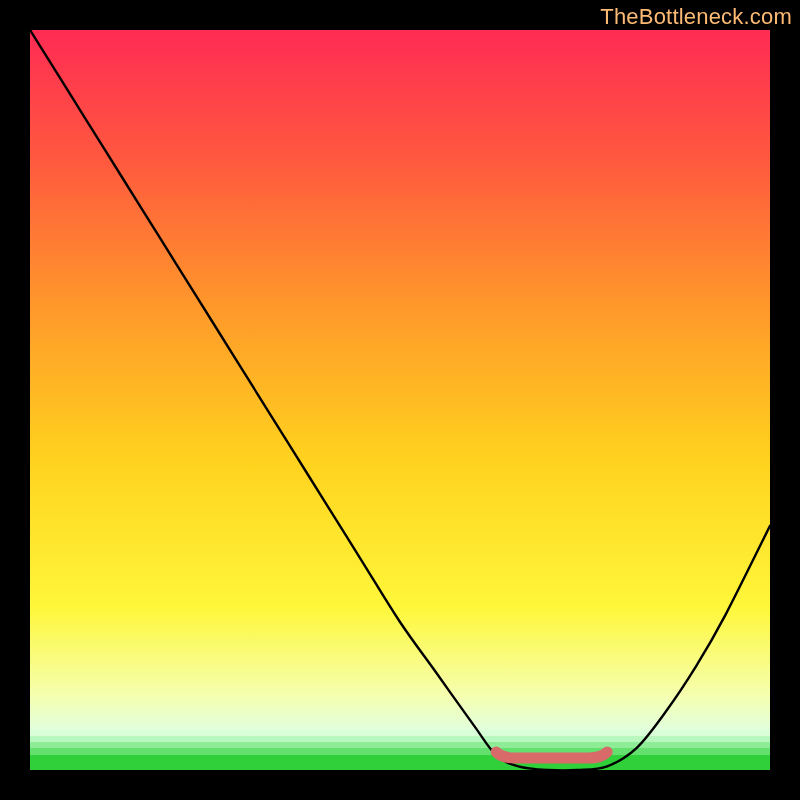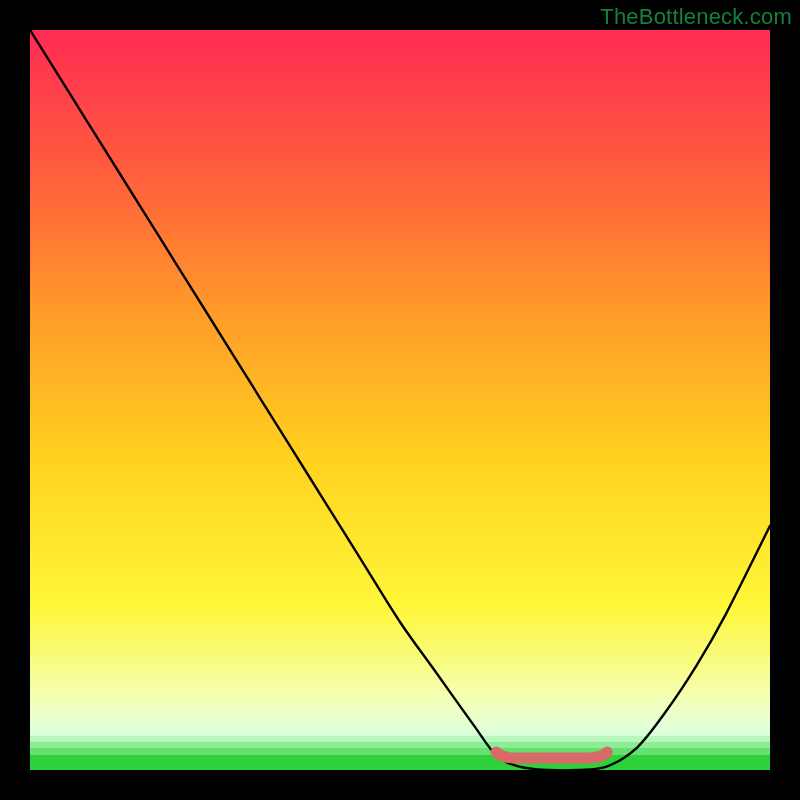--- a/index.html
+++ b/index.html
@@ -23,21 +23,21 @@
     position: absolute;
     left: 0;
     top: 0;
     width: 740px;
     height: 740px;
   }
   .watermark {
     position: absolute;
     top: 4px;
     right: 8px;
-    color: #15803d;
+    color: #fdba74;
     font-size: 22px;
     font-weight: 500;
     letter-spacing: 0.2px;
   }
   svg {
     display: block;
   }
 </style>
 </head>
 <body>

